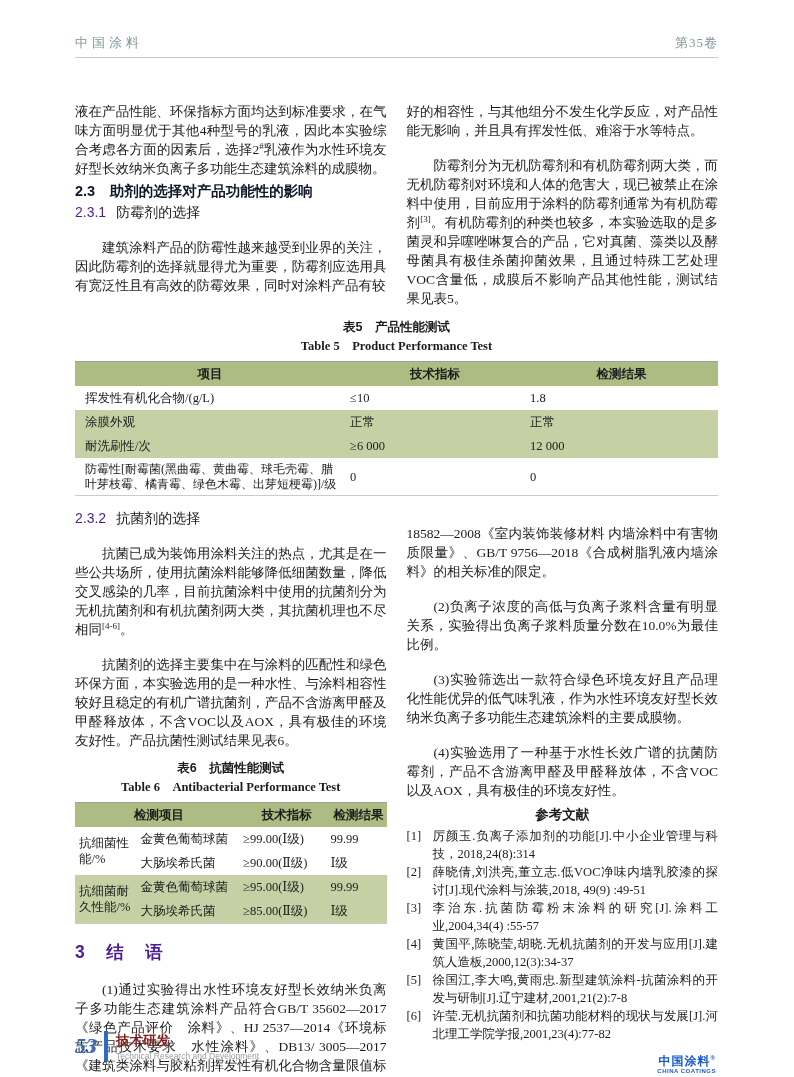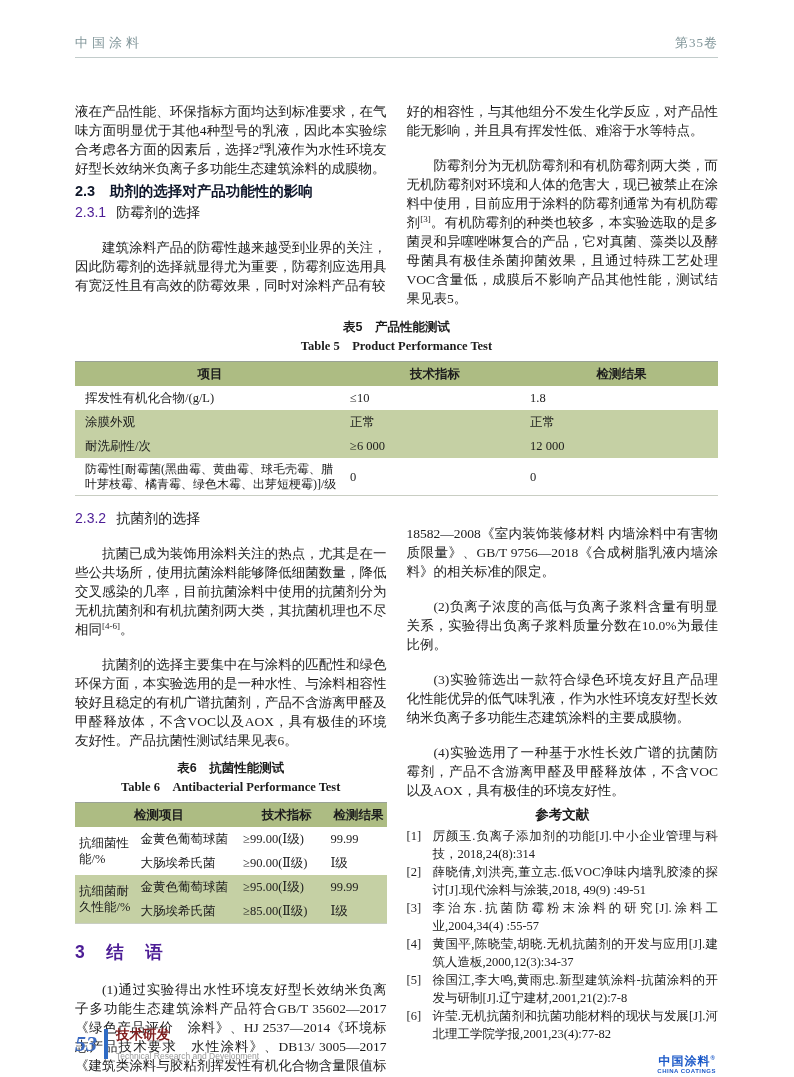--- a/index.html
+++ b/index.html
@@ -66,21 +66,21 @@
              font-family:"Liberation Sans","DejaVu Sans",sans-serif; }
   .logo-en { font-size:6px; letter-spacing:0.5px; font-weight:bold;
              font-family:"Liberation Sans","DejaVu Sans",sans-serif; }
 
   .footer { position:absolute; left:75px; bottom:16px; display:flex; align-items:center; }
   .page-num {
     color:#3a69c0; font-size:22px; font-style:italic; font-weight:bold; margin-right:7px;
   }
   .footer .bar { width:4px; height:30px; background:#2f6bc4; margin-right:8px; }
   .f-cn { font-size:13.5px; font-weight:bold; font-family:"Liberation Sans","DejaVu Sans",sans-serif; color:#7f1d1d; }
-  .f-en { font-size:8.5px; color:#9b9b9b; font-family:"Liberation Sans","DejaVu Sans",sans-serif; margin-top:7px; }
+  .f-en { font-size:8.5px; color:#9b9b9b; font-family:"Liberation Sans","DejaVu Sans",sans-serif; margin-top:1px; }
 </style>
 </head>
 <body>
 
 <div class="page">
 
   <div class="runhead">
     <span class="journal">中国涂料</span>
     <span class="volume">第35卷</span>
   </div>

